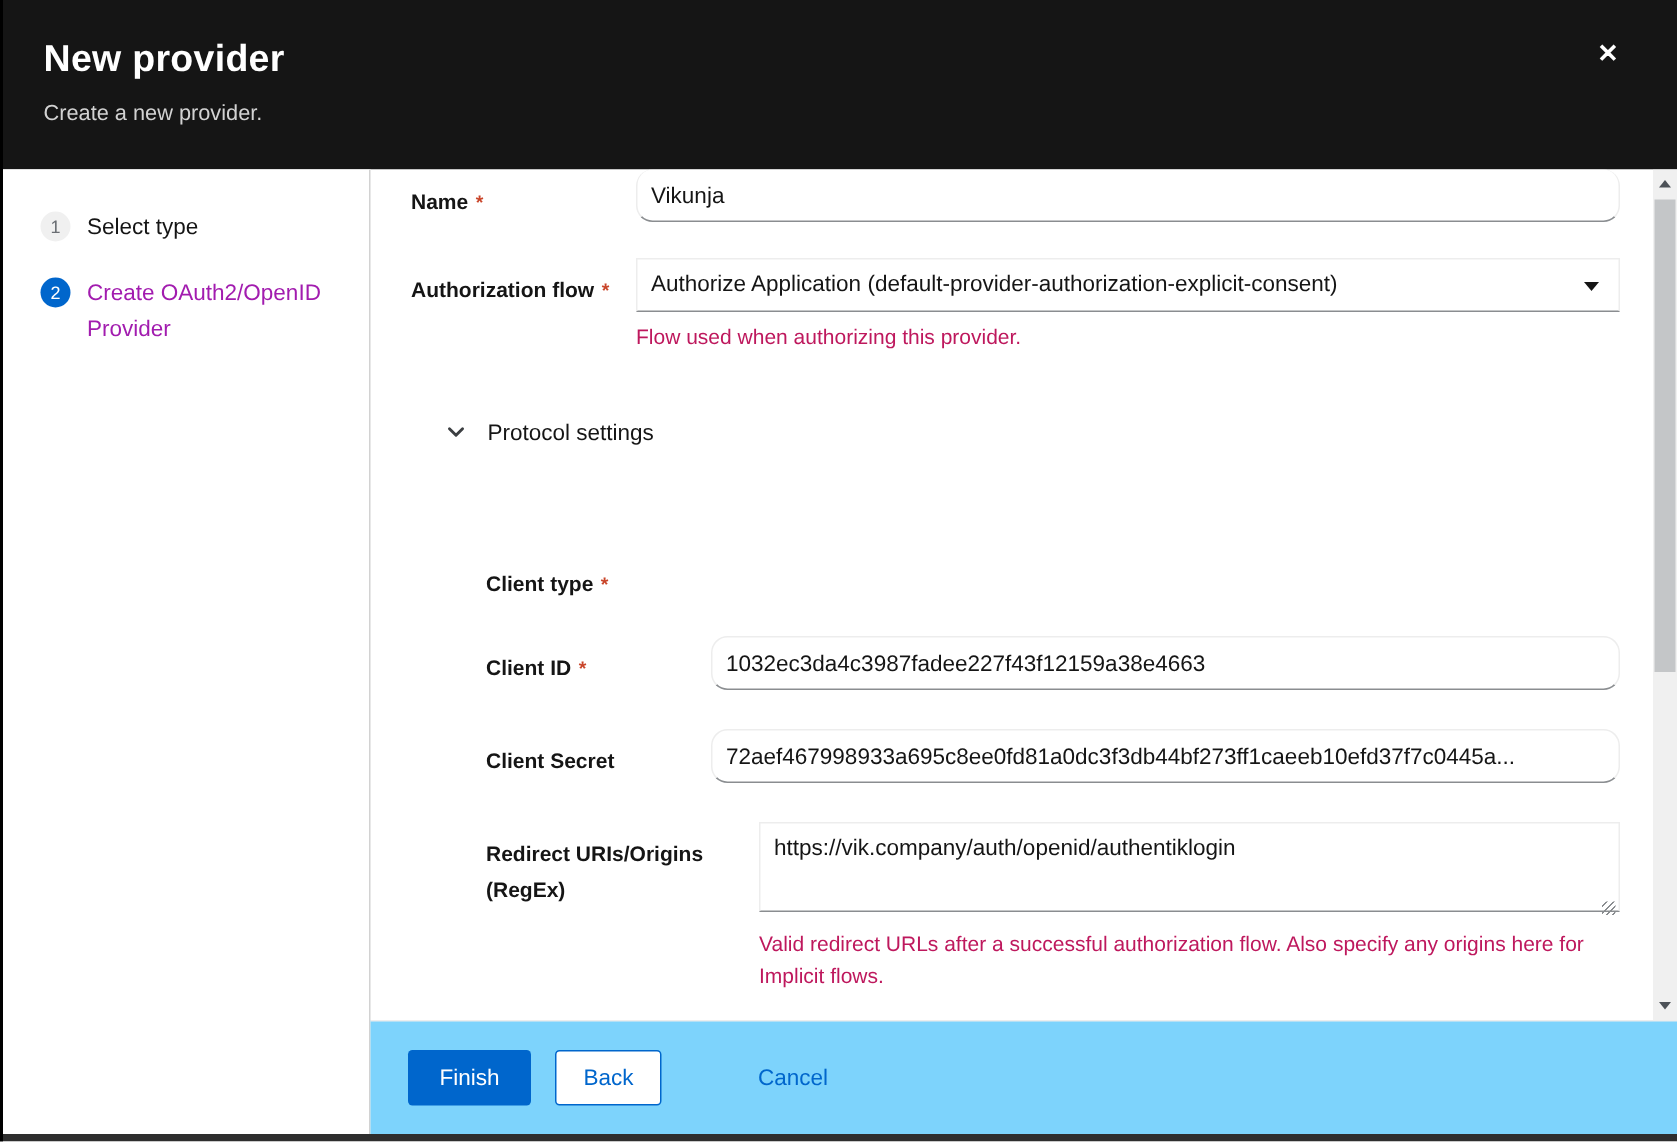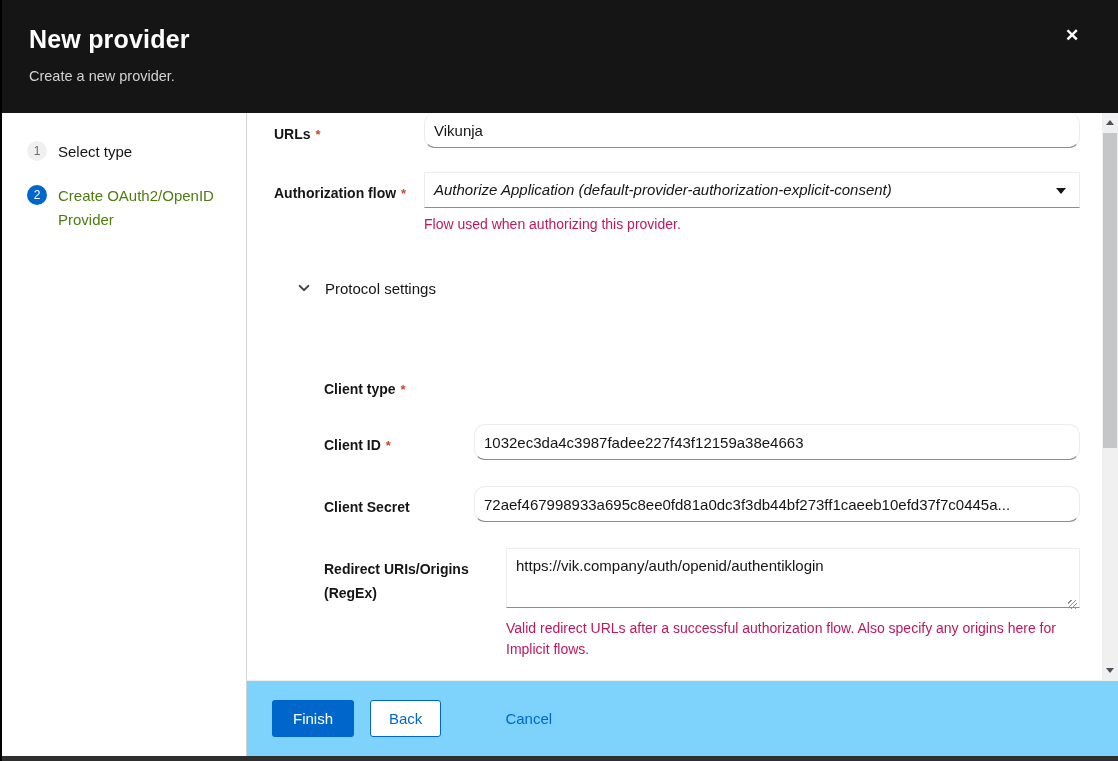--- a/index.html
+++ b/index.html
@@ -28,21 +28,21 @@
     padding:27px 10px 0 25px; background:#fff;
   }
   .wizard-step { display:flex; margin-bottom:20px; cursor:pointer; }
   .step-circle {
     width:20px; height:20px; min-width:20px; border-radius:50%;
     font-size:12px; display:flex; align-items:center; justify-content:center;
     background:#f0f0f0; color:#6a6e73; margin-right:11px; margin-top:1px;
   }
   .wizard-step.active .step-circle { background:#0066cc; color:#fff; }
   .step-label { font-size:15px; line-height:24px; color:#151515; }
-  .wizard-step.active .step-label { color:#4d7c0f; }
+  .wizard-step.active .step-label { color:#a21caf; }
   
   .wizard-main { flex:1; position:relative; display:flex; flex-direction:column; }
   .form-scroll {
     height:567px; overflow:hidden; position:relative;
     padding:0 38px 0 27px;
   }
   .form-row { display:flex; align-items:flex-start; }
   .form-label {
     width:150px; min-width:150px; padding-top:9px;
     font-size:14px; font-weight:700; color:#151515; line-height:24px;
@@ -50,21 +50,21 @@
   .req { color:#c9452a; margin-left:5px; font-size:13px; }
   .form-field { flex:1; }
   .text-input, .fake-select, .textarea-input {
     width:100%; background:#fff; font-size:15px; color:#151515;
     border:1px solid #ededed; border-bottom:1px solid #8a8d90;
     padding:0 0 0 9px; height:36px; font-family:inherit;
   }
   .text-input { line-height:34px;border-radius:11px; }
   .fake-select {
     position:relative; line-height:34px; cursor:pointer;
-    padding-right:46px; white-space:nowrap; overflow:hidden;font-style:italic;
+    padding-right:46px; white-space:nowrap; overflow:hidden;
   }
   .caret-down {
     position:absolute; right:13px; top:15px; width:0; height:0;
     border-left:5px solid transparent; border-right:5px solid transparent;
     border-top:6px solid #151515;
   }
   .textarea-input { height:60px; padding-top:7px; resize:none; line-height:20px; }
   .resize-grip {
     position:absolute; right:3px; bottom:3px; width:9px; height:9px;
     background:repeating-linear-gradient(135deg,transparent,transparent 2px,#8a8d90 2px,#8a8d90 3px);
@@ -126,21 +126,21 @@
       <span class="step-circle">2</span>
       <span class="step-label">Create OAuth2/OpenID Provider</span>
     </div>
   </nav>
 
   <div class="wizard-main">
     <div class="form-scroll">
 
       <div class="form-row row-name">
         <div class="form-label">
-          <span>URLs</span><span class="req">*</span>
+          <span>Name</span><span class="req">*</span>
         </div>
         <div class="form-field">
           <input class="text-input" type="text" value="Vikunja" style="">
         </div>
       </div>
 
       <div class="form-row row-authflow">
         <div class="form-label">
           <span>Authorization flow</span><span class="req">*</span>
         </div>

